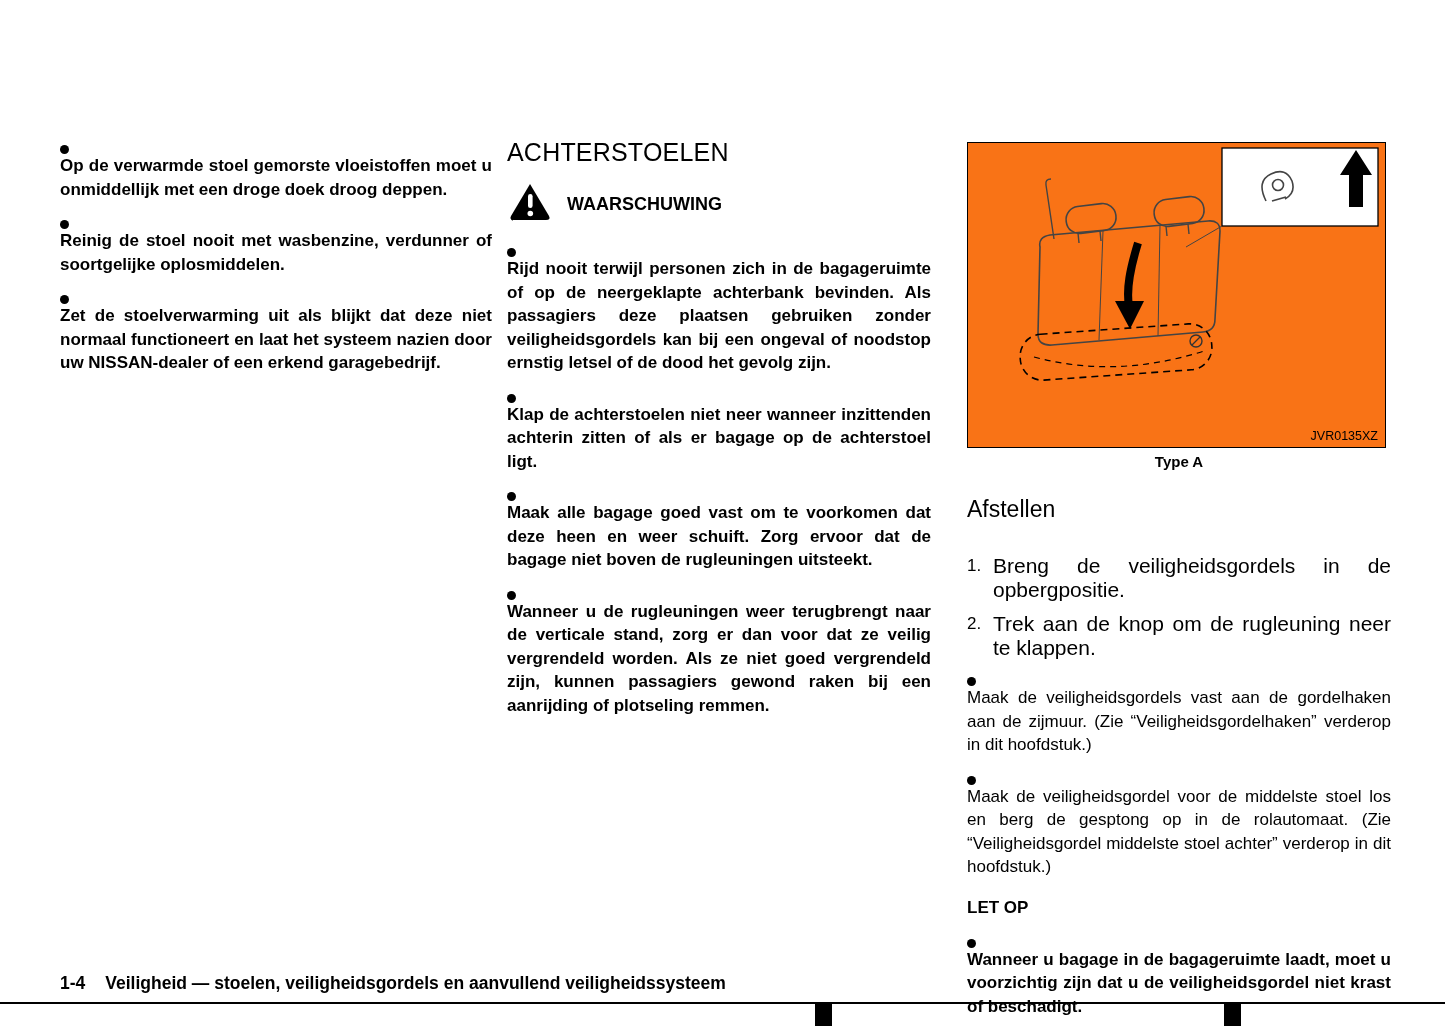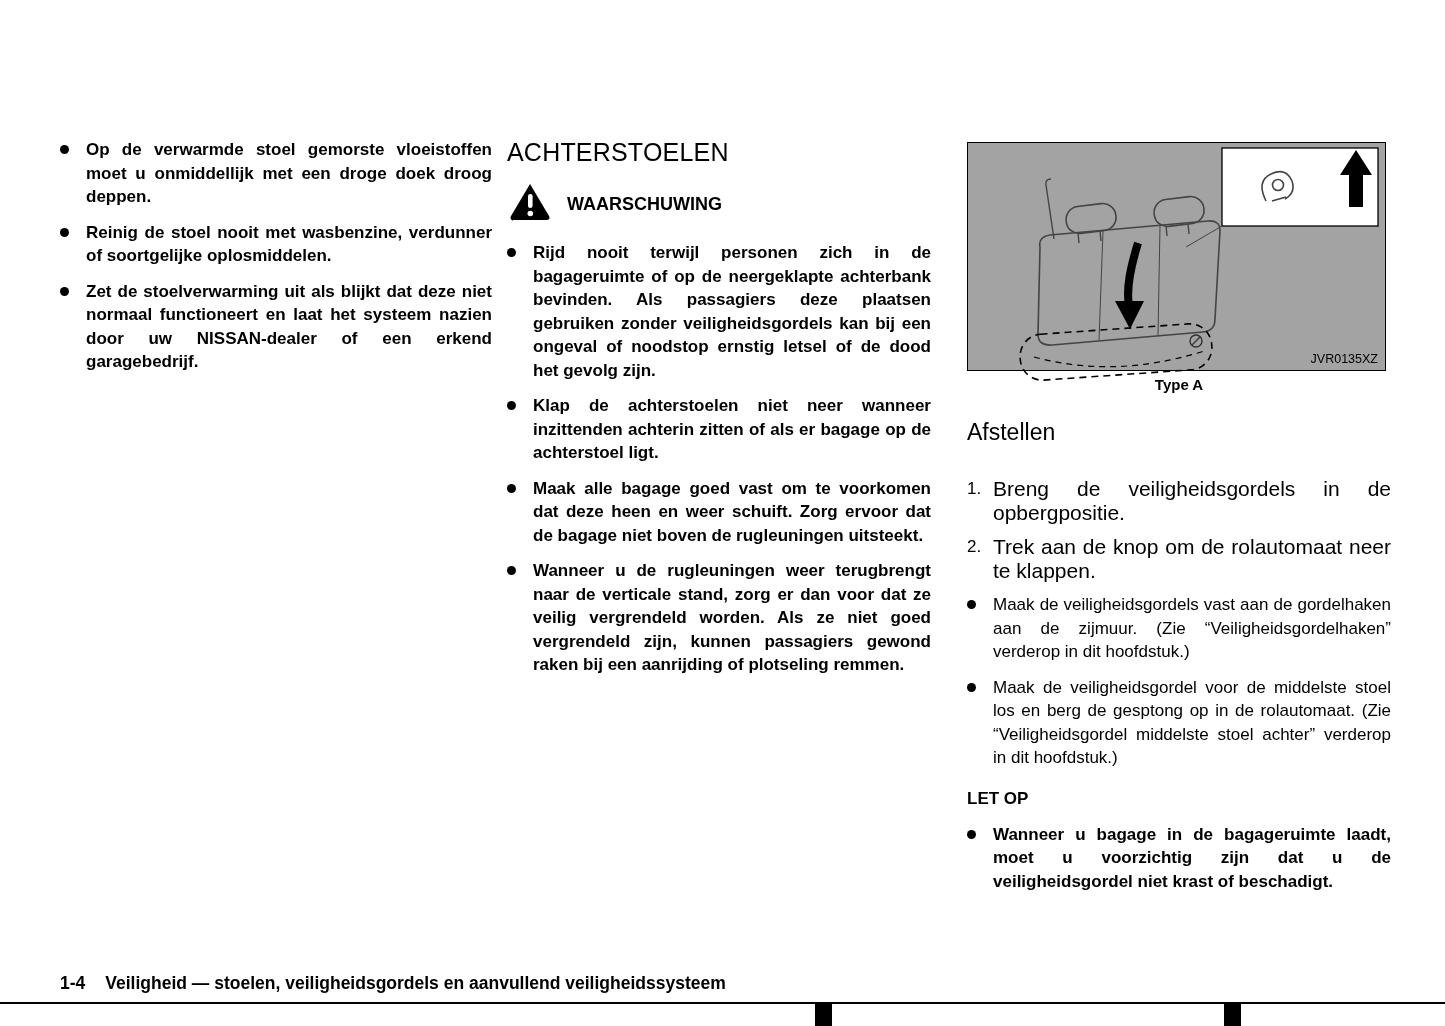--- a/index.html
+++ b/index.html
@@ -14,21 +14,21 @@
     width: 1445px;
     height: 1026px;
     background: #fff;
     overflow: hidden;
   }
   .col { position: absolute; top: 138px; }
   .col-left  { left: 60px;  width: 432px; }
   .col-mid   { left: 507px; width: 424px; }
   .col-right { left: 967px; width: 424px; }
 
-  .bullet-item { display: flex; margin-bottom: 12px; }
+  .bullet-item { display: flex; margin-bottom: 12px; flex-direction: column; }
   .bullet-dot {
     width: 9px; height: 9px; border-radius: 50%;
     background: #000; flex: none;
     margin-top: 7px; margin-right: 17px;
   }
   .bullet-text {
     flex: 1; text-align: justify;
     font-size: 17px; line-height: 23.5px;
   }
   .bold-text { font-weight: bold; }
@@ -40,23 +40,23 @@
   }
   .warning-row {
     display: flex; align-items: center;
     margin: 4px 0 16px 2px;
   }
   .warning-row .warn-icon { flex: none; margin-right: 16px; }
   .warning-label { font-size: 18px; font-weight: bold; }
 
   .figure-box {
     position: relative;
-    width: 419px; height: 229px;
+    width: 419px; height: 306px;
     border: 1.5px solid #000;
-    background: #a3a3a3;
+    background: #f97316;
     box-sizing: border-box;
   }
   .figure-code {
     position: absolute;
     right: 7px; bottom: 4px;
     font-size: 12.5px;
   }
   .figure-caption {
     text-align: center;
     font-size: 15px; font-weight: bold;
@@ -194,21 +194,21 @@
     <div class="figure-caption">Type A</div>
 
     <h2 class="sub-heading">Afstellen</h2>
 
     <div class="step-item">
       <span class="step-num">1.</span>
       <span class="step-text">Breng de veiligheidsgordels in de opbergpositie.</span>
     </div>
     <div class="step-item">
       <span class="step-num">2.</span>
-      <span class="step-text">Trek aan de knop om de rolautomaat neer te klappen.</span>
+      <span class="step-text">Trek aan de knop om de rugleuning neer te klappen.</span>
     </div>
 
     <div class="bullet-item">
       <span class="bullet-dot"></span>
       <span class="bullet-text">Maak de veiligheidsgordels vast aan de gordelhaken aan de zijmuur. (Zie “Veiligheidsgordelhaken” verderop in dit hoofdstuk.)</span>
     </div>
     <div class="bullet-item">
       <span class="bullet-dot"></span>
       <span class="bullet-text">Maak de veiligheidsgordel voor de middelste stoel los en berg de gesptong op in de rolautomaat. (Zie “Veiligheidsgordel middelste stoel achter” verderop in dit hoofdstuk.)</span>
     </div>

